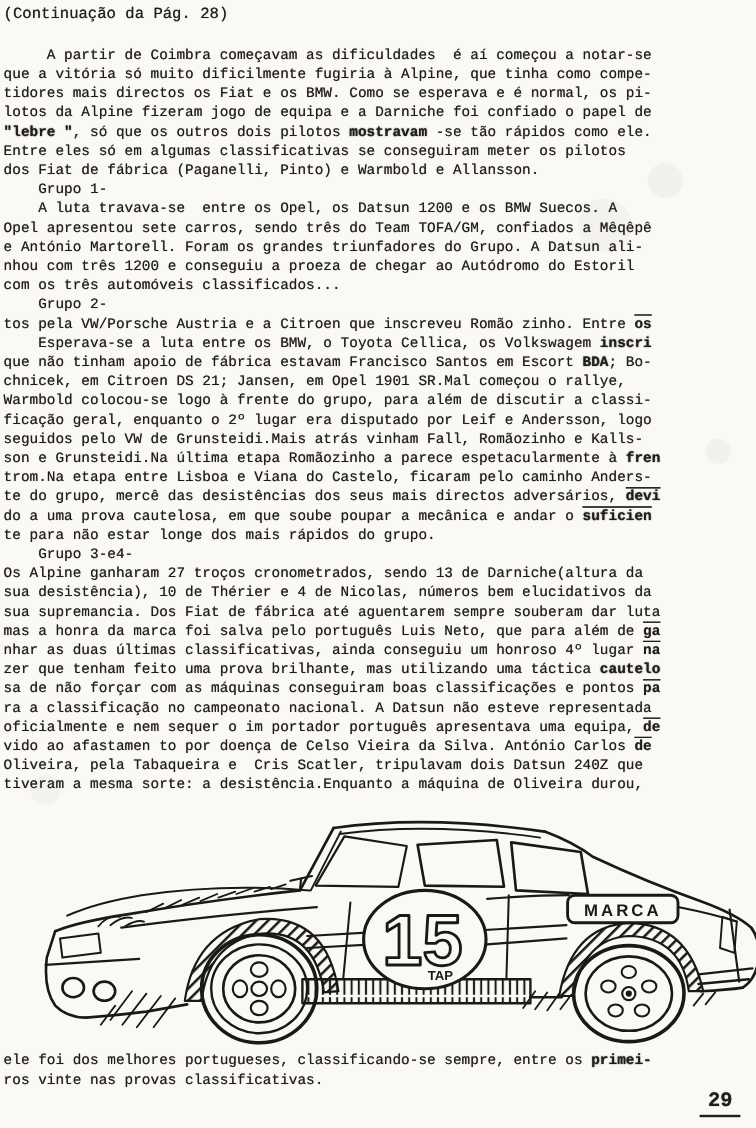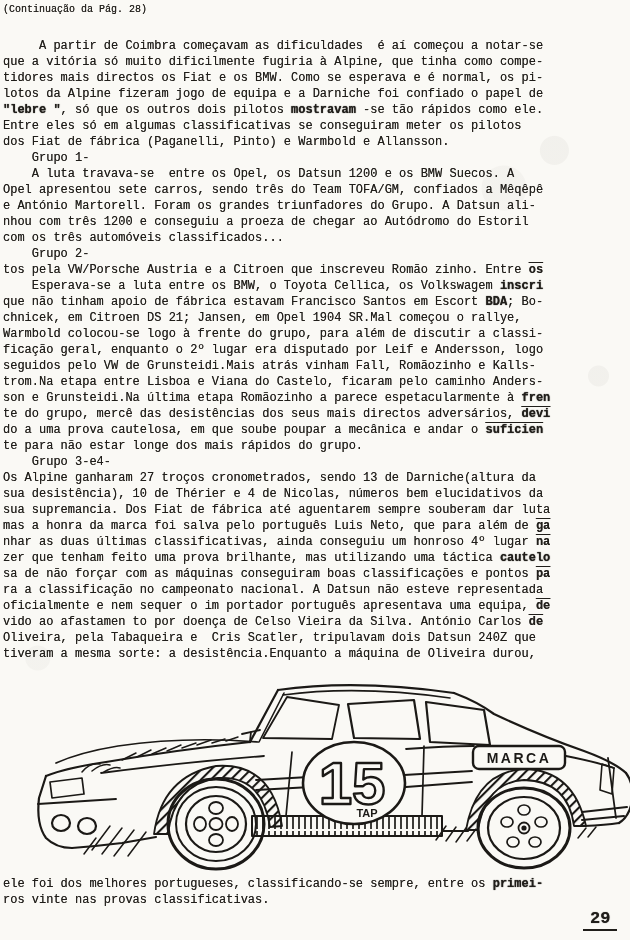--- a/index.html
+++ b/index.html
@@ -12,21 +12,21 @@
     position:absolute;inset:0;
     background:
       radial-gradient(circle at 88% 16%, rgba(90,85,75,.05) 0 14px, transparent 15px),
       radial-gradient(circle at 95% 40%, rgba(90,85,75,.05) 0 10px, transparent 11px),
       radial-gradient(circle at 6% 70%, rgba(90,85,75,.04) 0 12px, transparent 13px),
       radial-gradient(circle at 80% 20%, rgba(90,85,75,.04) 0 22px, transparent 23px),
       #faf9f5;
   }
   .title{
     position:absolute;left:3px;top:4px;
-    font-size:10px;white-space:pre;
+    font-size:13px;white-space:pre;
     text-shadow:0 0 .6px rgba(25,22,18,.75);
   }
   .article{
     position:absolute;left:3px;top:38px;width:625px;
   }
   .footer-text{
     position:absolute;left:3px;top:876px;width:625px;
   }
   .tline{
     white-space:pre;font-size:12px;line-height:16px;height:16px;
@@ -70,26 +70,26 @@
       <div class="tline"><span>    Grupo 1-</span></div>
       <div class="tline"><span>    A luta travava-se  entre os Opel, os Datsun 1200 e os BMW Suecos. A</span></div>
       <div class="tline"><span>Opel apresentou sete carros, sendo três do Team TOFA/GM, confiados a Mêqêpê</span></div>
       <div class="tline"><span>e António Martorell. Foram os grandes triunfadores do Grupo. A Datsun ali-</span></div>
       <div class="tline"><span>nhou com três 1200 e conseguiu a proeza de chegar ao Autódromo do Estoril</span></div>
       <div class="tline"><span>com os três automóveis classificados...</span></div>
       <div class="tline"><span>    Grupo 2-</span></div>
       <div class="tline"><span>tos pela VW/Porsche Austria e a Citroen que inscreveu Romão zinho. Entre </span><span class="o">os</span></div>
       <div class="tline"><span>    Esperava-se a luta entre os BMW, o Toyota Cellica, os Volkswagem </span><span class="b">inscri</span></div>
       <div class="tline"><span>que não tinham apoio de fábrica estavam Francisco Santos em Escort </span><span class="b">BDA</span><span>; Bo-</span></div>
-      <div class="tline"><span>chnicek, em Citroen DS 21; Jansen, em Opel 1904 SR.Mal começou o rallye,</span></div>
+      <div class="tline"><span>chnicek, em Citroen DS 21; Jansen, em Opel 1901 SR.Mal começou o rallye,</span></div>
       <div class="tline"><span>Warmbold colocou-se logo à frente do grupo, para além de discutir a classi-</span></div>
       <div class="tline"><span>ficação geral, enquanto o 2º lugar era disputado por Leif e Andersson, logo</span></div>
       <div class="tline"><span>seguidos pelo VW de Grunsteidi.Mais atrás vinham Fall, Romãozinho e Kalls-</span></div>
+      <div class="tline"><span>son e Grunsteidi.Na última etapa Romãozinho a parece espetacularmente à </span><span class="b">fren</span></div>
       <div class="tline"><span>trom.Na etapa entre Lisboa e Viana do Castelo, ficaram pelo caminho Anders-</span></div>
-      <div class="tline"><span>son e Grunsteidi.Na última etapa Romãozinho a parece espetacularmente à </span><span class="b">fren</span></div>
       <div class="tline"><span>te do grupo, mercê das desistências dos seus mais directos adversários, </span><span class="b o">devi</span></div>
       <div class="tline"><span>do a uma prova cautelosa, em que soube poupar a mecânica e andar o </span><span class="b o">suficien</span></div>
       <div class="tline"><span>te para não estar longe dos mais rápidos do grupo.</span></div>
       <div class="tline"><span>    Grupo 3-e4-</span></div>
       <div class="tline"><span>Os Alpine ganharam 27 troços cronometrados, sendo 13 de Darniche(altura da</span></div>
       <div class="tline"><span>sua desistência), 10 de Thérier e 4 de Nicolas, números bem elucidativos da</span></div>
       <div class="tline"><span>sua supremancia. Dos Fiat de fábrica até aguentarem sempre souberam dar luta</span></div>
       <div class="tline"><span>mas a honra da marca foi salva pelo português Luis Neto, que para além de </span><span class="o">ga</span></div>
       <div class="tline"><span>nhar as duas últimas classificativas, ainda conseguiu um honroso 4º lugar </span><span class="o">na</span></div>
       <div class="tline"><span>zer que tenham feito uma prova brilhante, mas utilizando uma táctica </span><span class="b">cautelo</span></div>

